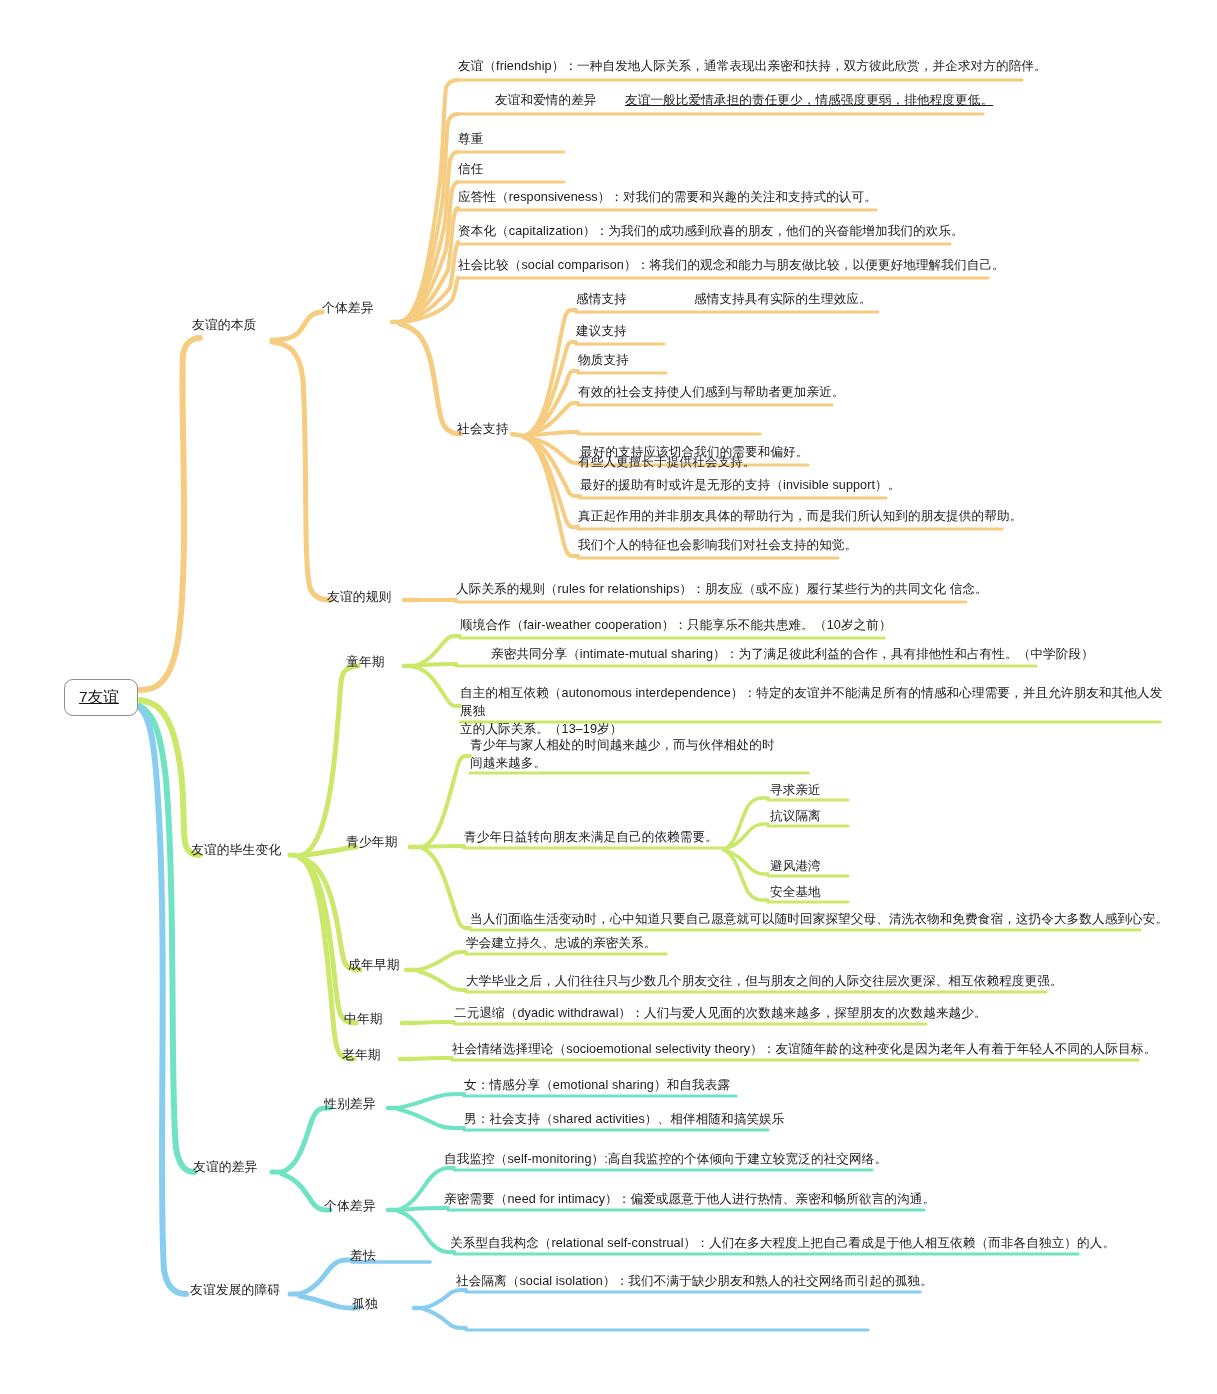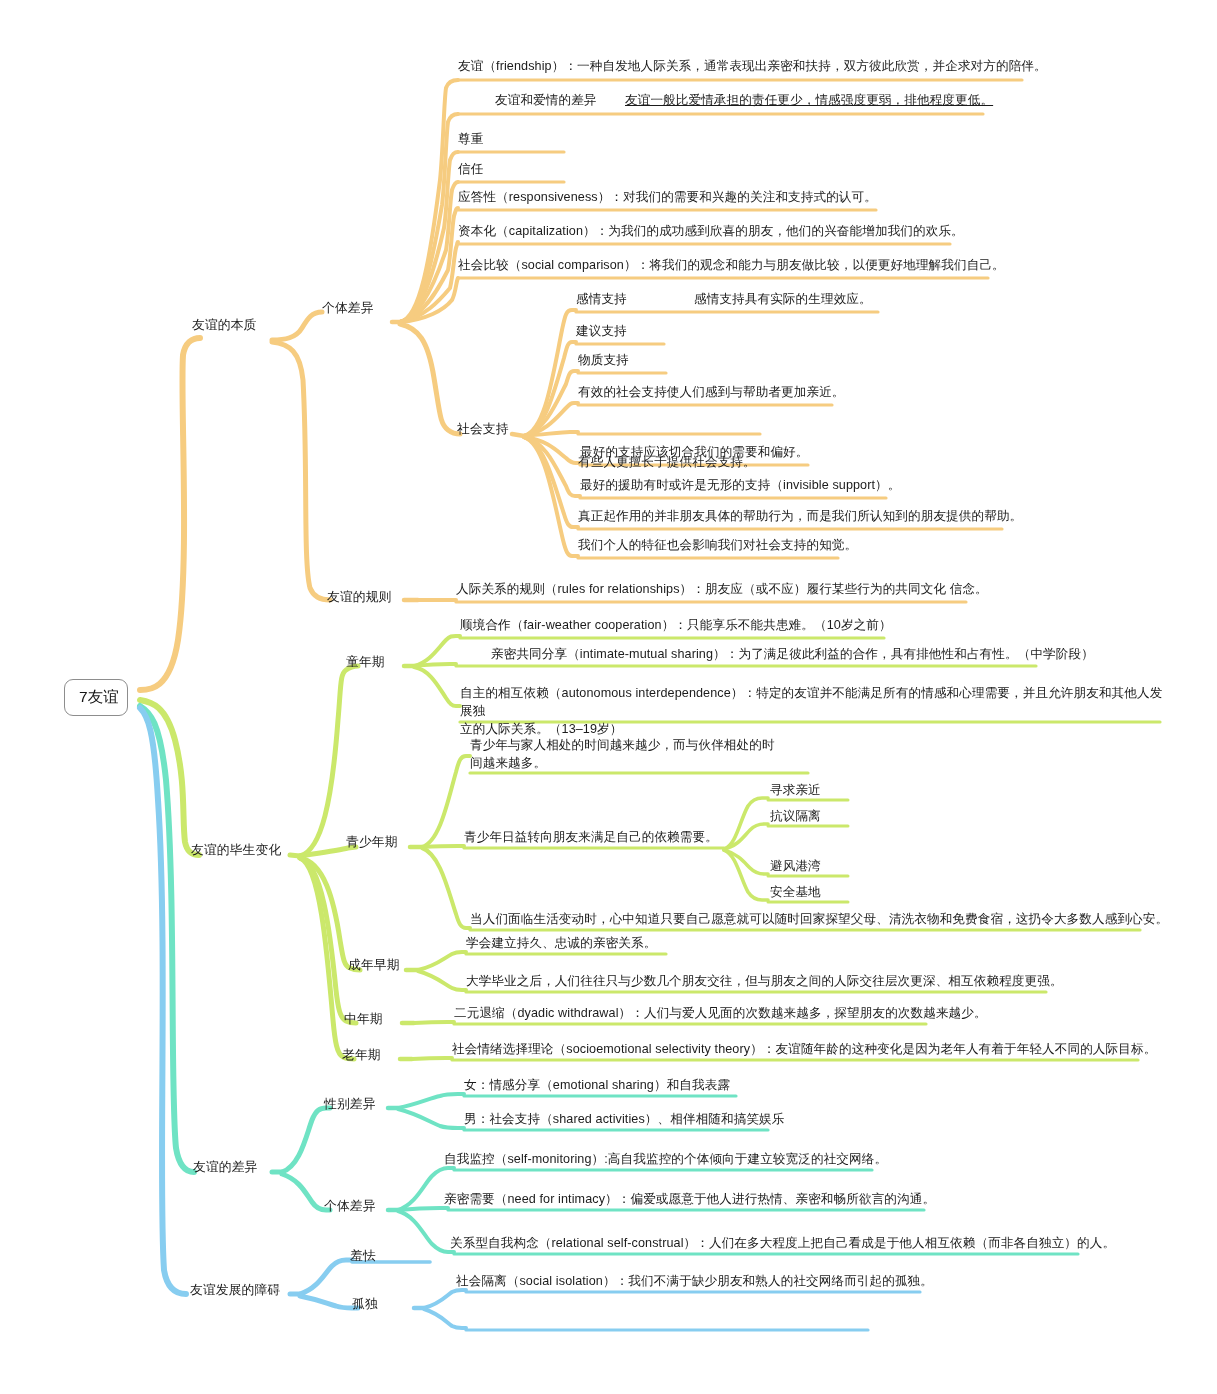--- a/index.html
+++ b/index.html
@@ -26,23 +26,24 @@
     color: #1b1b1b;
     line-height: 1.42;
     white-space: pre-line;
     letter-spacing: 0.1px;
   }
   
   .root {
     border: 1.6px solid #8d8d8d;
     border-radius: 9px;
     background: #fff;
-    padding: 6px 8px 7px 14px;
+    padding: 6px 18px 7px 14px;
     font-size: 15.5px;
     color: #141414;
+    text-decoration: underline;
   }
   
   .lvl1 { font-size: 12.8px; font-weight: 500; }
   
   .lvl2 { font-size: 12.8px; font-weight: 500; }
   
   .leaf { font-size: 12.6px; }
 </style>
 </head>
 <body>

